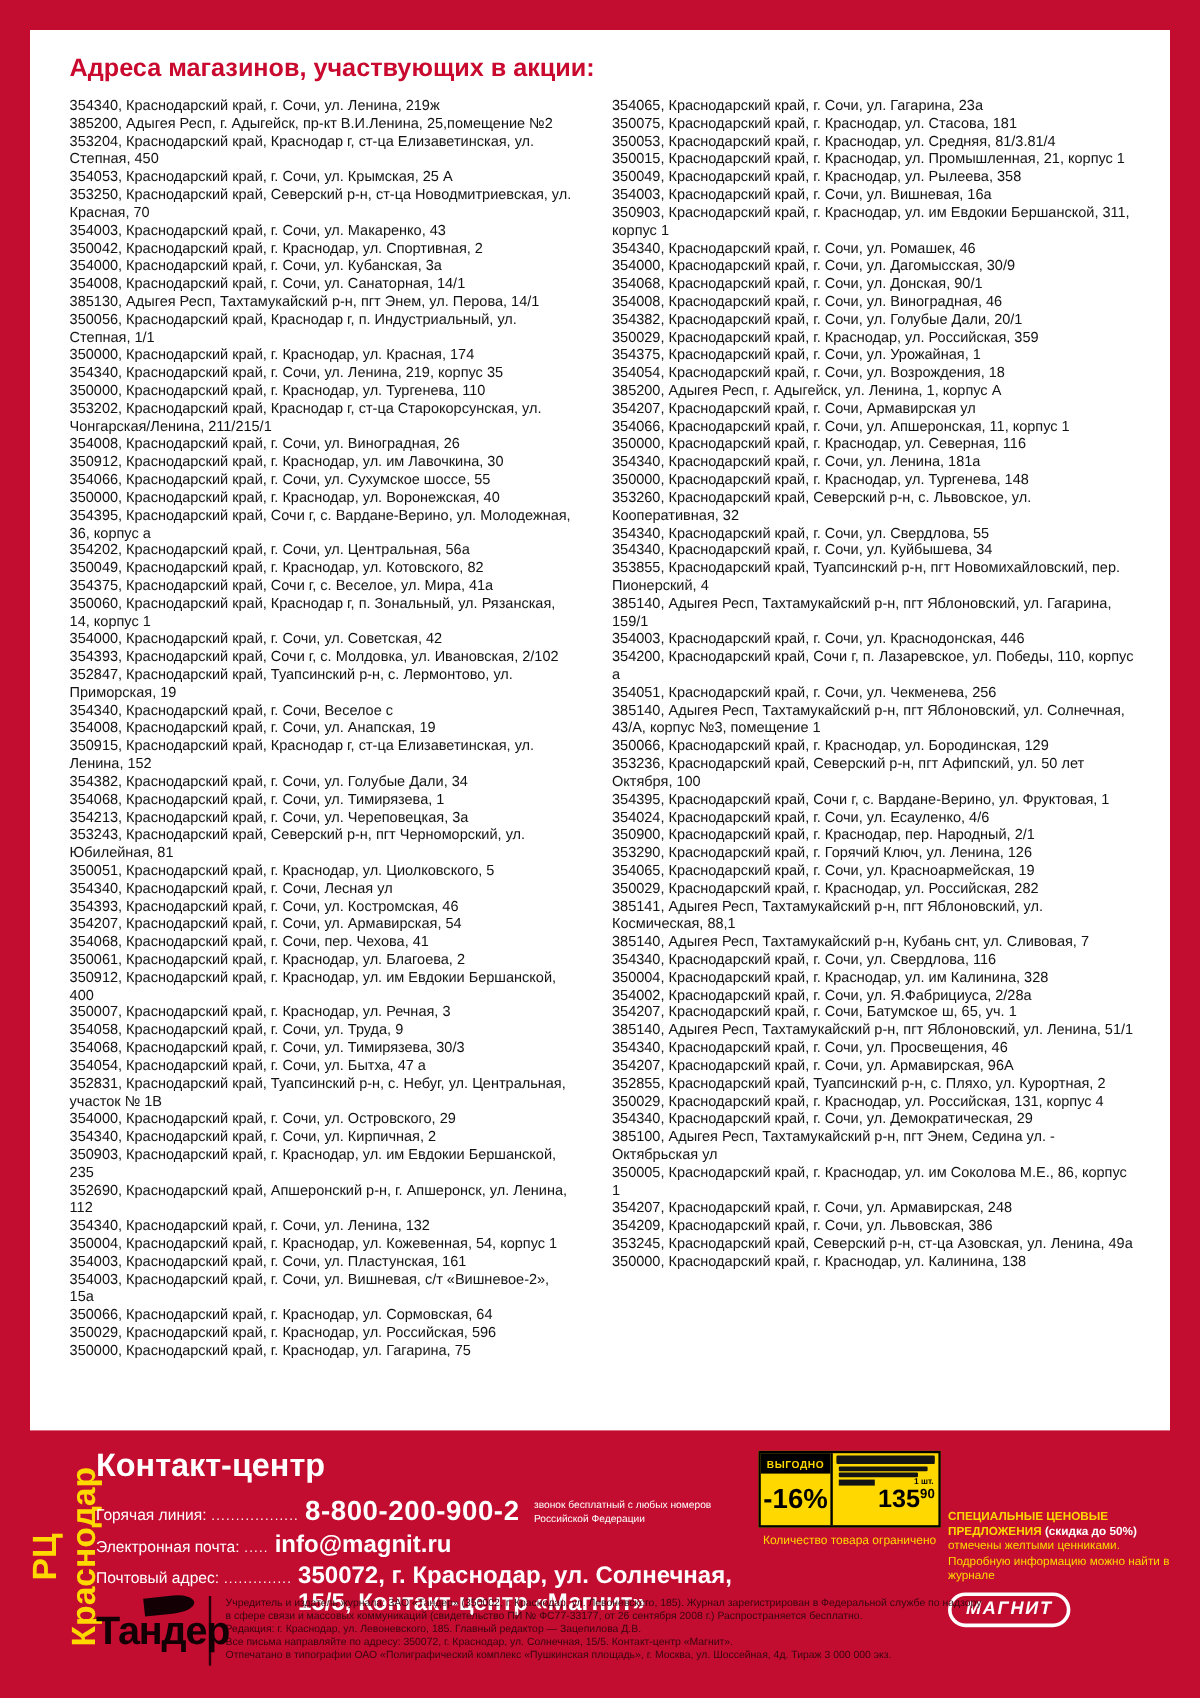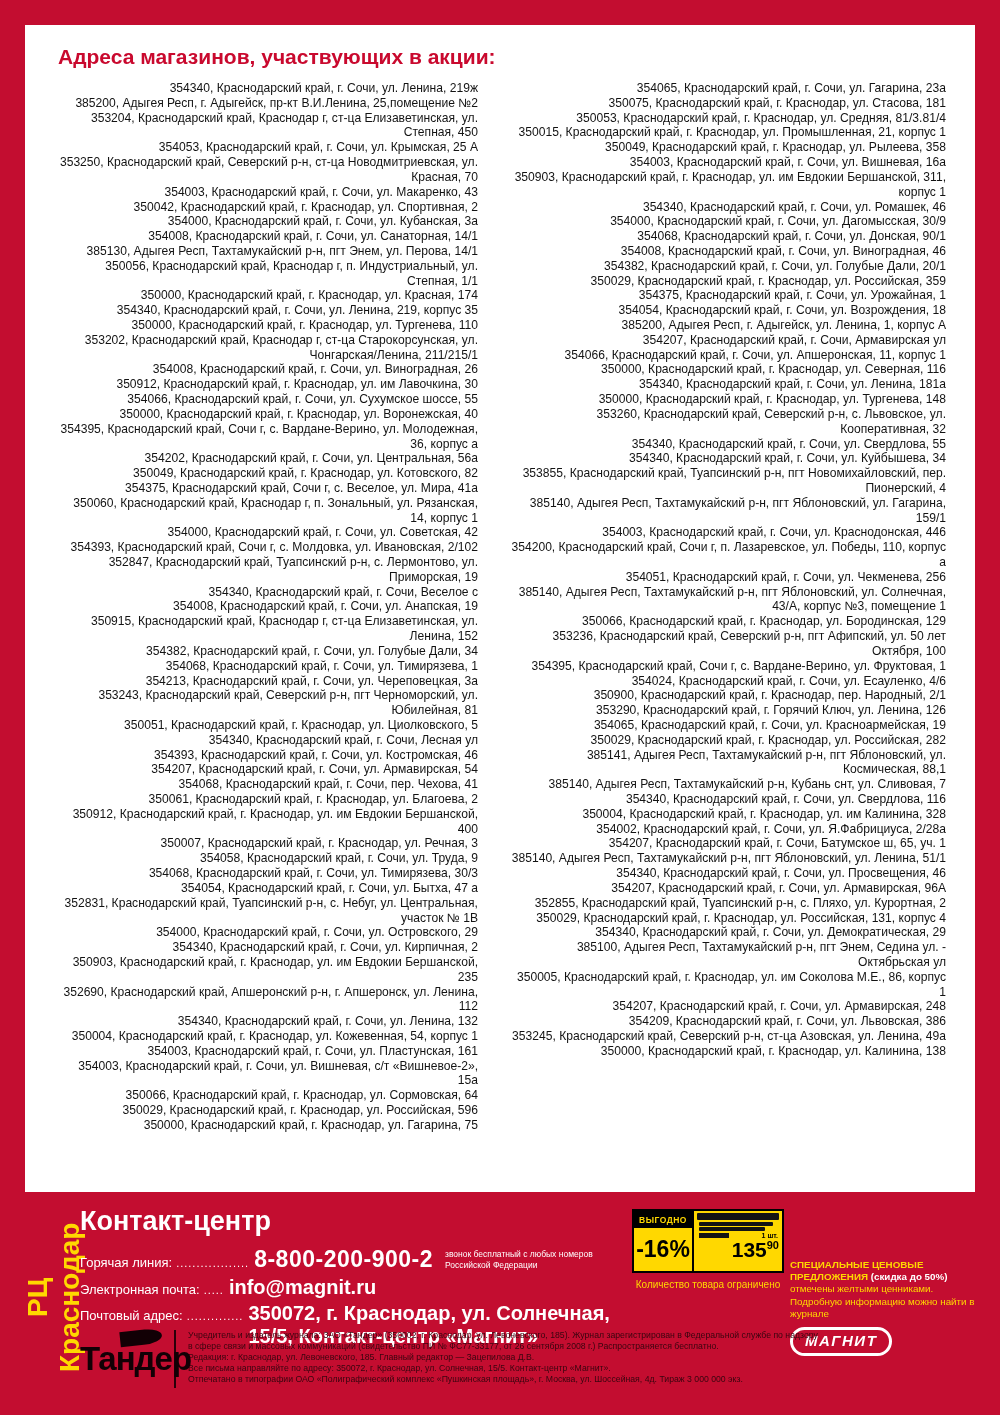--- a/index.html
+++ b/index.html
@@ -13,21 +13,21 @@
   .paper{
     position:absolute;left:25px;top:25px;width:950px;height:1167px;
     background:#ffffff;overflow:hidden;
   }
   .page-title{
     margin:20px 0 0 33px;
     font-size:21px;font-weight:bold;color:#c9092e;
     letter-spacing:0;
   }
   .columns{
-    display:flex;gap:32px;margin:12px 0 0 33px;text-align:right;
+    display:flex;gap:32px;margin:12px 0 0 33px;
   }
   .col-left{width:420px;}
   .col-right{width:436px;}
   .addr{
     font-size:12.1px;line-height:1.225;color:#131313;
   }
   
   .v-label{
     position:absolute;left:22px;top:1200px;height:195px;width:50px;
     writing-mode:vertical-rl;transform:rotate(180deg);

